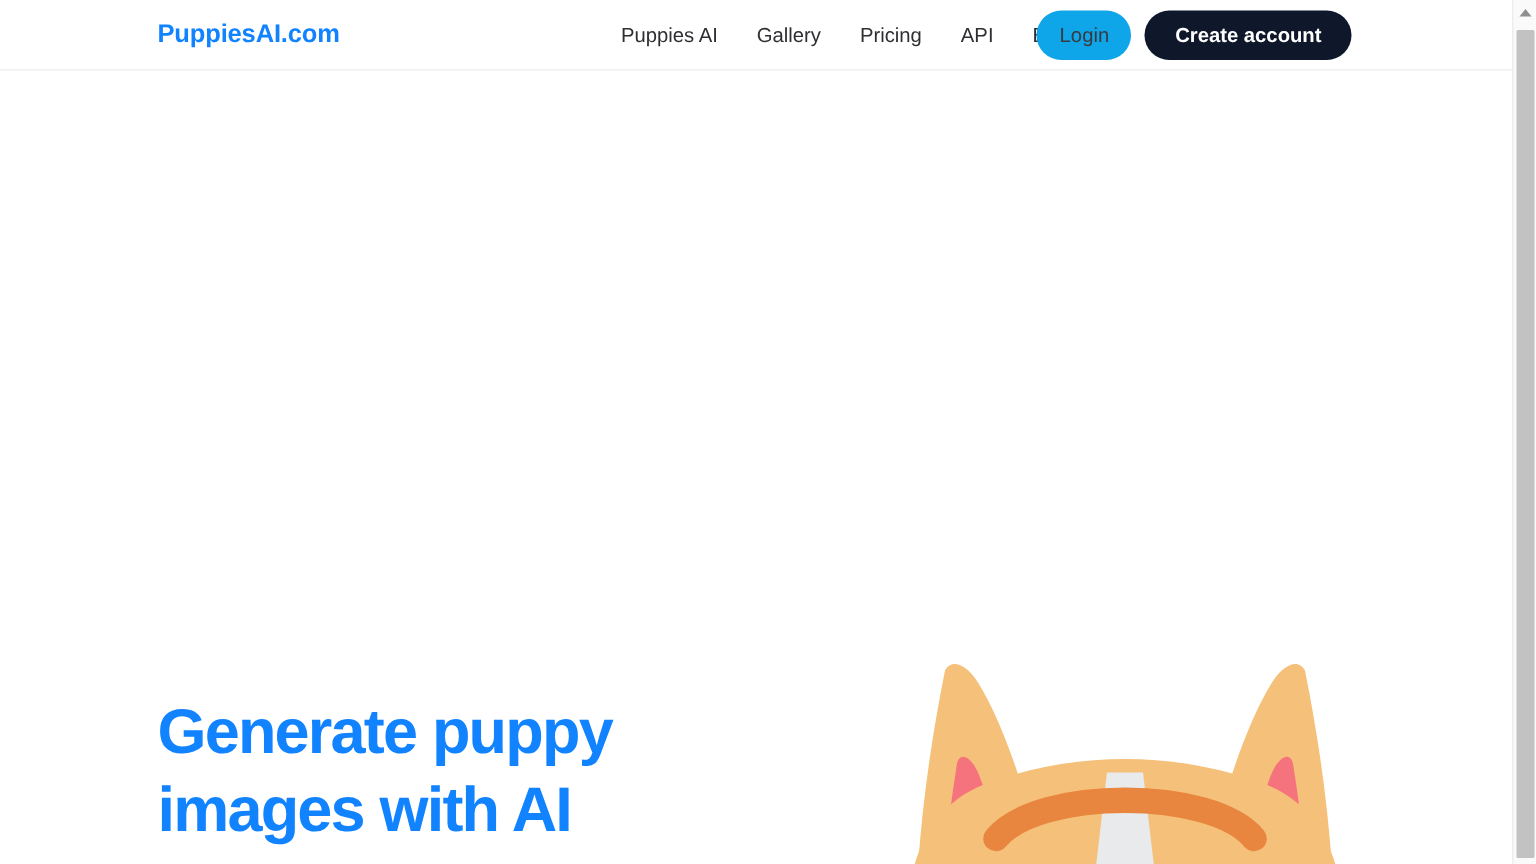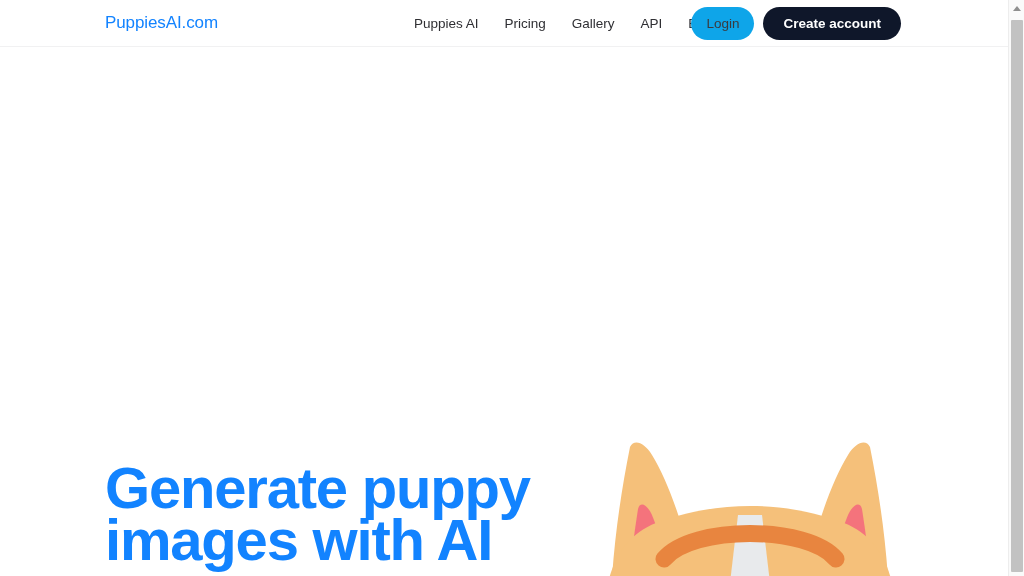--- a/index.html
+++ b/index.html
@@ -37,21 +37,21 @@
     height: 47px;
     background: #ffffff;
     border-bottom: 1px solid #f1f1f2;
   }
 
   .brand {
     position: absolute;
     left: 105px;
     top: 13px;
     font-size: 17px;
-    font-weight: normal;
+    font-weight: bold;
     color: #1283ff;
     letter-spacing: -0.1px;
     white-space: nowrap;
     text-decoration: none;
   }
 
   .nav {
     position: absolute;
     left: 414px;
     top: 0;
@@ -143,21 +143,21 @@
     top: 47px;
     width: 1008px;
     height: 529px;
   }
 
   .hero-headline {
     position: absolute;
     left: 105px;
     top: 415px;
     width: 430px;
-    font-size: 58px;
+    font-size: 42px;
     line-height: 52px;
     font-weight: bold;
     color: #1283ff;
     letter-spacing: -1.2px;
   }
 
   .hero-art {
     position: absolute;
     left: 560px;
     top: 340px;
@@ -212,22 +212,22 @@
 <body>
 
 <div class="viewport">
 
   <header class="site-header">
 
     <a class="brand" href="#">PuppiesAI.com</a>
 
     <nav class="nav">
       <a class="nav-link" href="#">Puppies AI</a>
+      <a class="nav-link" href="#">Gallery</a>
       <a class="nav-link" href="#">Pricing</a>
-      <a class="nav-link" href="#">Gallery</a>
       <a class="nav-link" href="#">API</a>
       <div class="lang-select">
         <span>English</span>
         <span class="caret"></span>
       </div>
     </nav>
 
     <div class="auth-group">
       <button class="btn-login" type="button">Login</button>
       <button class="btn-create" type="button">Create account</button>

